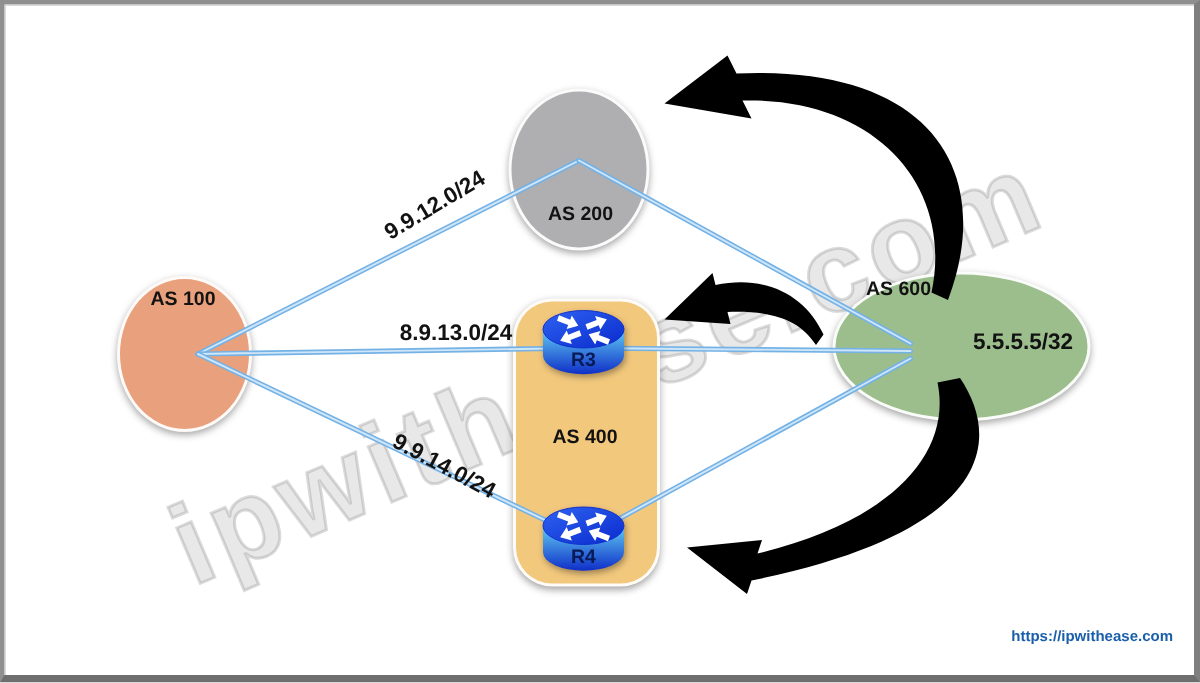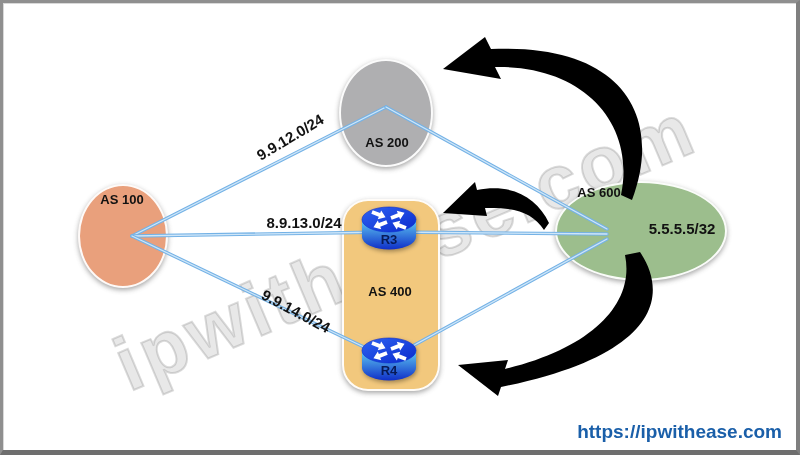--- a/index.html
+++ b/index.html
@@ -31,21 +31,21 @@
   .router svg{position:absolute;left:0;top:0;width:64px;height:50px;filter:drop-shadow(1px 2px 2px rgba(0,0,0,0.35));}
   .rlabel{position:absolute;left:0;right:0;top:28px;text-align:center;
           font-size:13px;font-weight:bold;color:#081a57;z-index:5;}
   .lbl{position:absolute;transform:translate(-50%,-50%);white-space:nowrap;
        font-weight:bold;color:#121212;z-index:5;}
   .as-lbl{font-size:13px;}
   .net-lbl{font-size:15px;}
   .rot-up{transform:translate(-50%,-50%) rotate(-31deg);}
   .rot-dn{transform:translate(-50%,-50%) rotate(28deg);}
   .annotation{font-size:15px;}
-  .footer{position:absolute;right:14px;bottom:7px;font-size:19px;font-weight:bold;
+  .footer{position:absolute;right:14px;bottom:20px;font-size:10px;font-weight:bold;
           color:#1A5FA9;text-decoration:none;z-index:6;}
   .hidden-defs{position:absolute;width:0;height:0;overflow:hidden;}
 </style>
 </head>
 <body>
 
 <svg class="hidden-defs" aria-hidden="true">
   <defs>
     <linearGradient id="gBody" x1="0" y1="0" x2="0" y2="1">
       <stop offset="0" stop-color="#5FC9F2"></stop>

